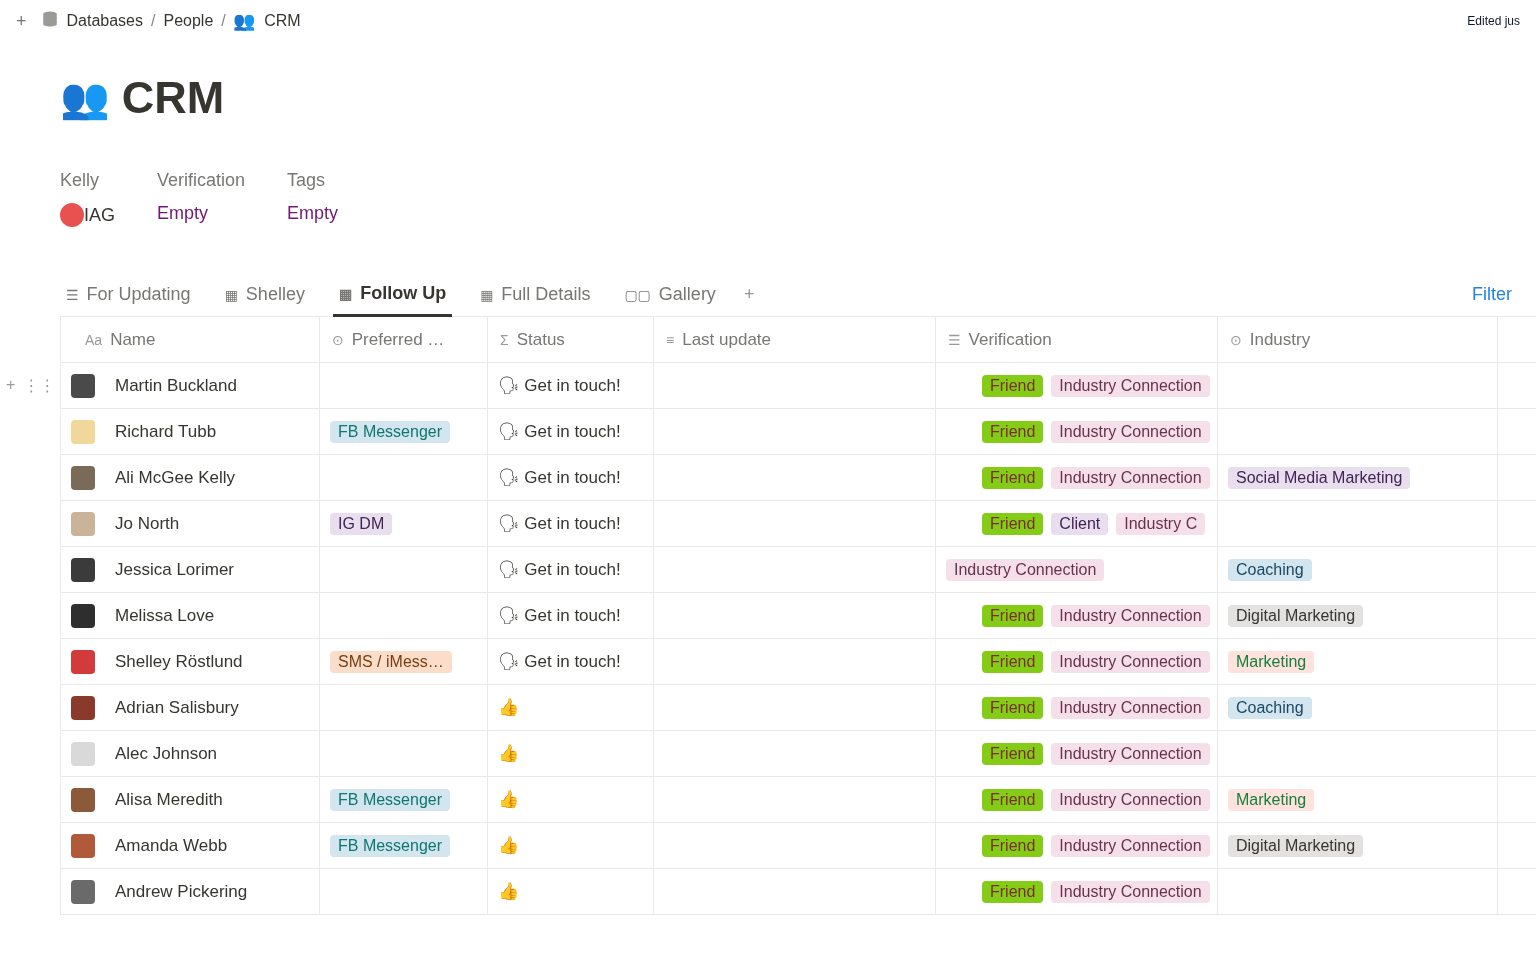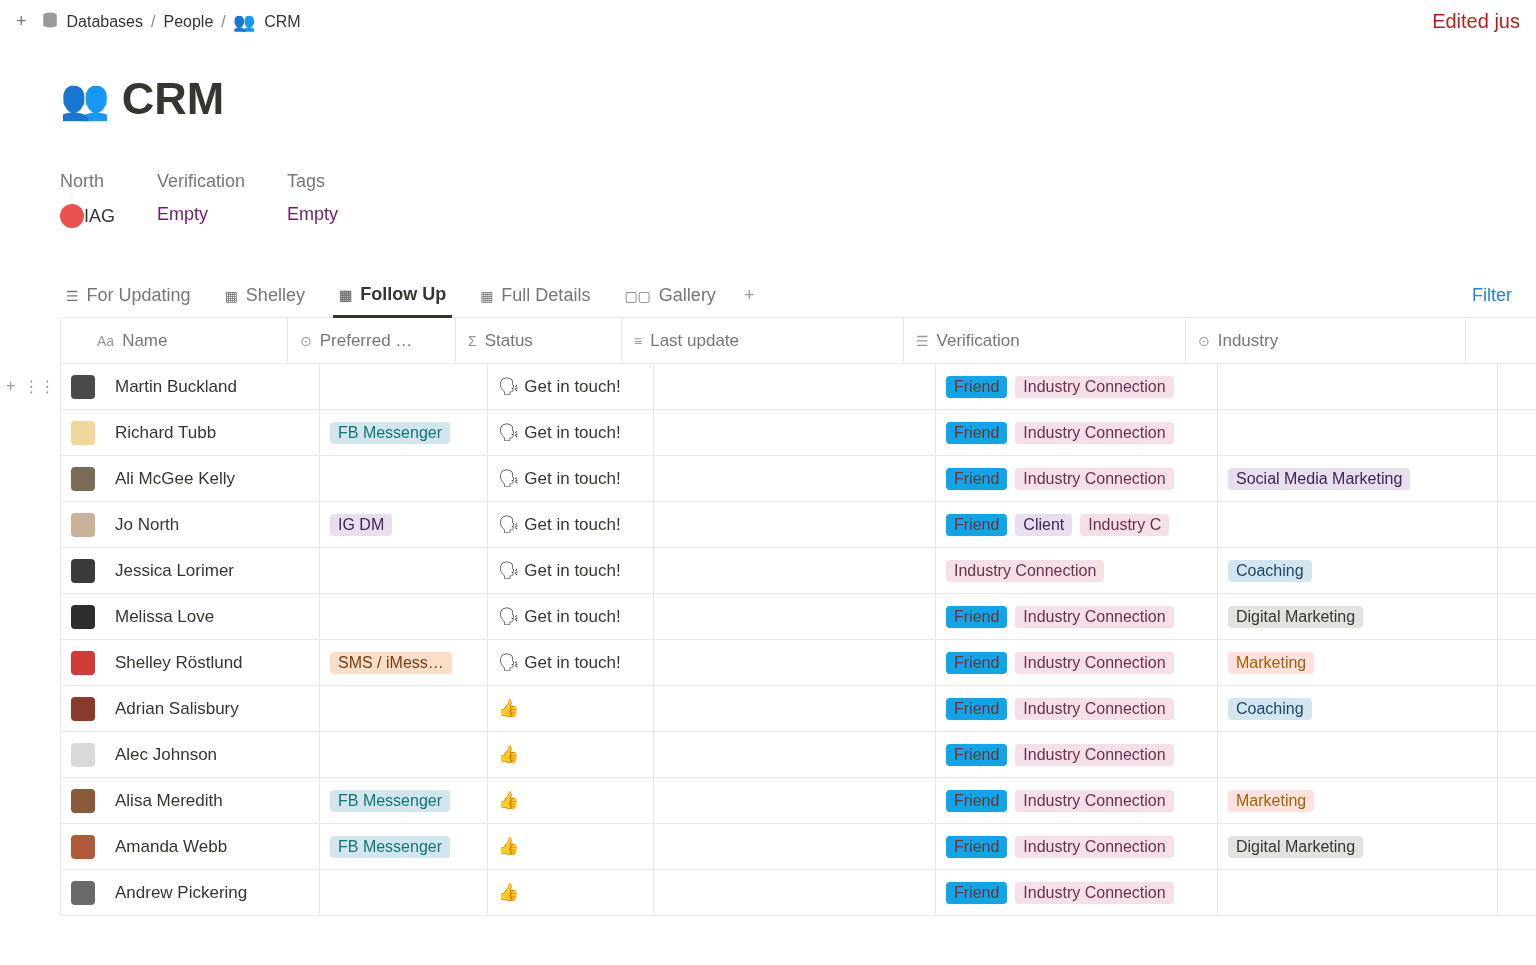--- a/index.html
+++ b/index.html
@@ -3,69 +3,69 @@
 <meta charset="utf-8">
 <style>
 * { margin: 0; padding: 0; box-sizing: border-box; font-family: -apple-system, BlinkMacSystemFont, "Segoe UI", Helvetica, Arial, sans-serif; }
 body { background: #fff; color: #37352f; width: 1536px; height: 965px; overflow: hidden; }
 .top-bar { display: flex; align-items: center; justify-content: space-between; padding: 10px 16px; font-size: 16px; color: #37352f; }
 .breadcrumb { display: flex; align-items: center; gap: 8px; }
 .plus-btn { font-size: 18px; color: #777; cursor: pointer; margin-right: 6px; }
 .bc-sep { color: #888; }
 .bc-item { color: #37352f; }
 .people-icon { font-size: 18px; }
-.edited { color: #b91c1c; font-size: 20px; }
+.edited { color: #0f172a; font-size: 12px; }
 .page-header { padding: 30px 0 0 60px; }
 .title-row { display: flex; align-items: center; gap: 12px; }
 .big-people { font-size: 40px; }
 .title { font-size: 45px; font-weight: 700; }
 .meta-row { display: flex; gap: 42px; margin-top: 46px; }
 .meta-col { display: flex; flex-direction: column; gap: 12px; }
 .meta-label { color: #787774; font-size: 18px; }
 .meta-value { font-size: 18px; color: #37352f; display: flex; align-items: center; }
 .meta-empty { color: #701a75; }
 .owner-av { width: 24px; height: 24px; border-radius: 50%; background: #e8514f; }
 .views-bar { display: flex; align-items: center; justify-content: space-between; margin: 56px 0 0 60px; padding-right: 24px; border-bottom: 1px solid #e9e9e7; }
 .views { display: flex; align-items: center; gap: 22px; }
 .view { display: flex; align-items: center; gap: 8px; font-size: 18px; color: #787774; padding: 0 6px 10px 6px; cursor: pointer; }
 .view.active { color: #37352f; font-weight: 600; border-bottom: 3px solid #37352f; margin-bottom: -1px; }
 .view-icon { font-size: 14px; color: #787774; }
 .plus-small { color: #9b9a97; font-size: 18px; cursor: pointer; padding-bottom: 10px; }
 .filter-link { color: #2383e2; font-size: 18px; cursor: pointer; padding-bottom: 10px; }
 .table-wrap { margin-left: 60px; }
 .thead { display: flex; border-bottom: 1px solid #e9e9e7; height: 46px; align-items: center; }
 .th { display: flex; align-items: center; gap: 8px; color: #787774; font-size: 17px; padding: 0 12px; border-right: 1px solid #e9e9e7; height: 100%; }
-.th.name { width: 228px; padding-left: 36px; border-left: 1px solid #e9e9e7; }
+.th.name { width: 260px; padding-left: 24px; border-left: 1px solid #e9e9e7; }
 .th.pref { width: 168px; }
 .th.status { width: 166px; }
 .th.last { width: 282px; }
 .th.rel { width: 282px; }
 .th.ind { width: 280px; }
 .trow { display: flex; border-bottom: 1px solid #e9e9e7; height: 46px; align-items: center; position: relative; }
 .td { display: flex; align-items: center; gap: 8px; padding: 0 10px; height: 100%; overflow: hidden; white-space: nowrap; border-right: 1px solid #e9e9e7; }
 .td.name { width: 260px; border-left: 1px solid #e9e9e7; }
 .td.pref { width: 168px; }
 .td.status { width: 166px; }
 .td.last { width: 282px; }
 .td.rel { width: 282px; }
 .td.ind { width: 280px; }
 .row-actions { position: absolute; left: -54px; display: flex; gap: 8px; color: #9b9a97; font-size: 16px; }
 .avatar { width: 24px; height: 24px; border-radius: 4px; background: #888; flex-shrink: 0; }
 .name-text { font-size: 17px; margin-left: 12px; }
 .tag { display: inline-flex; align-items: center; padding: 2px 8px; border-radius: 4px; font-size: 16px; }
 .tag-fb { background: #d3e5ef; color: #0f766e; }
 .tag-ig { background: #e8deee; color: #412454; }
 .tag-sms { background: #fadec9; color: #7a3c11; }
-.tag-friend { background: #0ea5e9; color: #7a2f2a; }
+.tag-friend { background: #84cc16; color: #7a2f2a; margin-left: 36px; }
 .tag-ic { background: #f5e0e9; color: #69314c; }
 .tag-client { background: #e8deee; color: #412454; }
 .tag-smm { background: #e8deee; color: #412454; }
 .tag-coach { background: #d3e5ef; color: #1c4663; }
 .tag-dm { background: #e3e2e0; color: #37352f; }
-.tag-mktg { background: #ffe2dd; color: #a16207; }
+.tag-mktg { background: #ffe2dd; color: #15803d; }
 .status-cell { display: flex; align-items: center; gap: 6px; font-size: 17px; }
 .col-icon { color: #9b9a97; font-size: 14px; }
 svg.ic { width: 18px; height: 18px; fill: #9b9a97; }
 </style>
 </head>
 <body>
 
 <div class="top-bar">
   <div class="breadcrumb">
     <span class="plus-btn">+</span>
@@ -87,21 +87,21 @@
   <div class="edited">Edited jus</div>
 </div>
 
 <div class="page-header">
   <div class="title-row">
     <span class="big-people">👥</span>
     <h1 class="title">CRM</h1>
   </div>
   <div class="meta-row">
     <div class="meta-col">
-      <span class="meta-label">North</span>
+      <span class="meta-label">Kelly</span>
       <span class="meta-value">
         <span class="owner-av"></span>
         <span>IAG</span>
       </span>
     </div>
     <div class="meta-col">
       <span class="meta-label">Verification</span>
       <span class="meta-value meta-empty">Empty</span>
     </div>
     <div class="meta-col">

